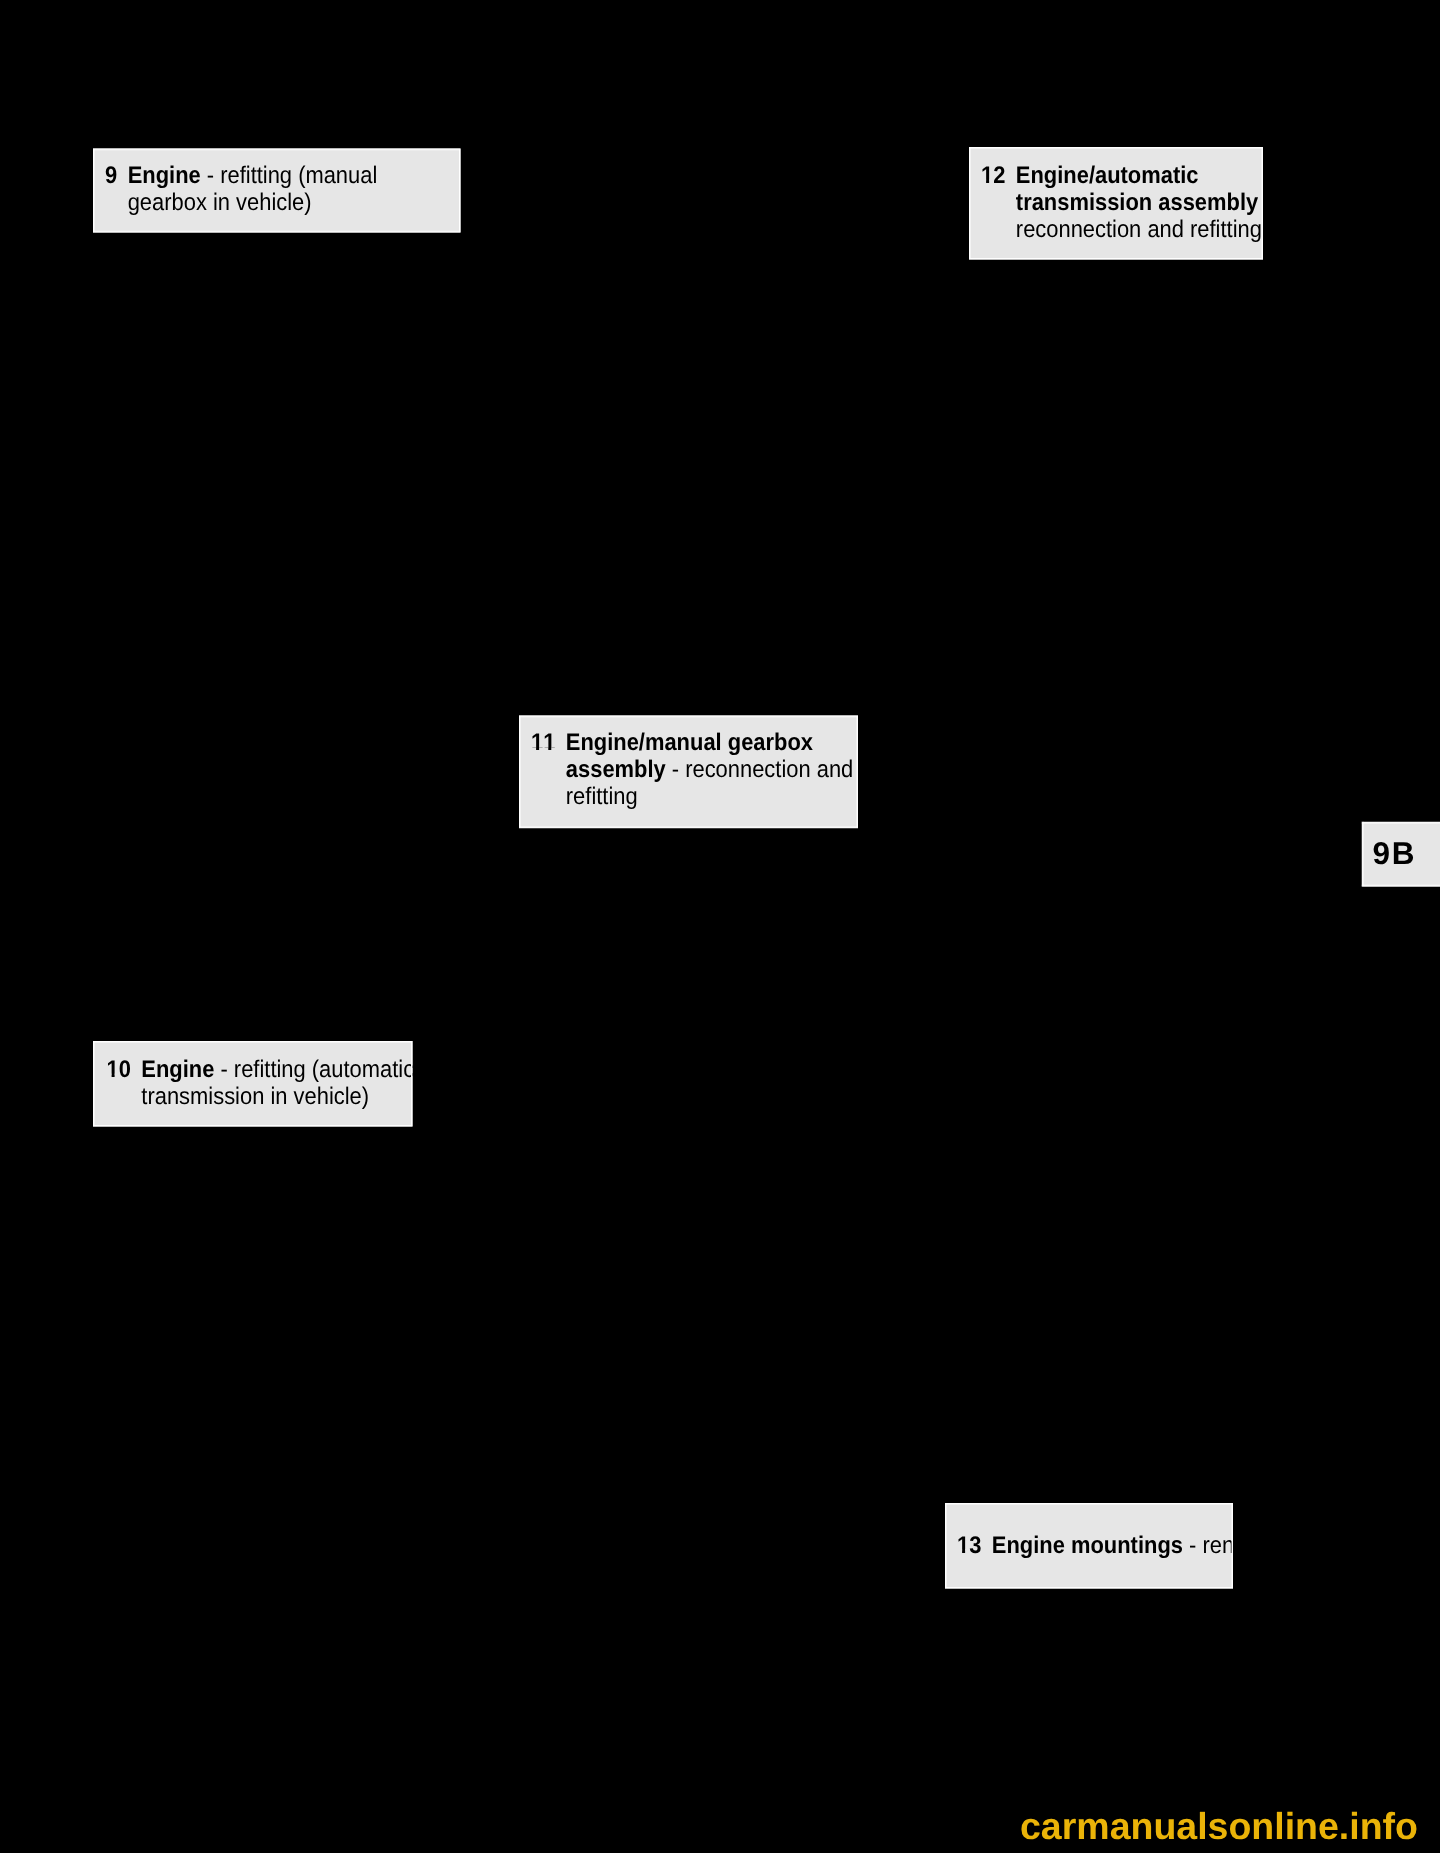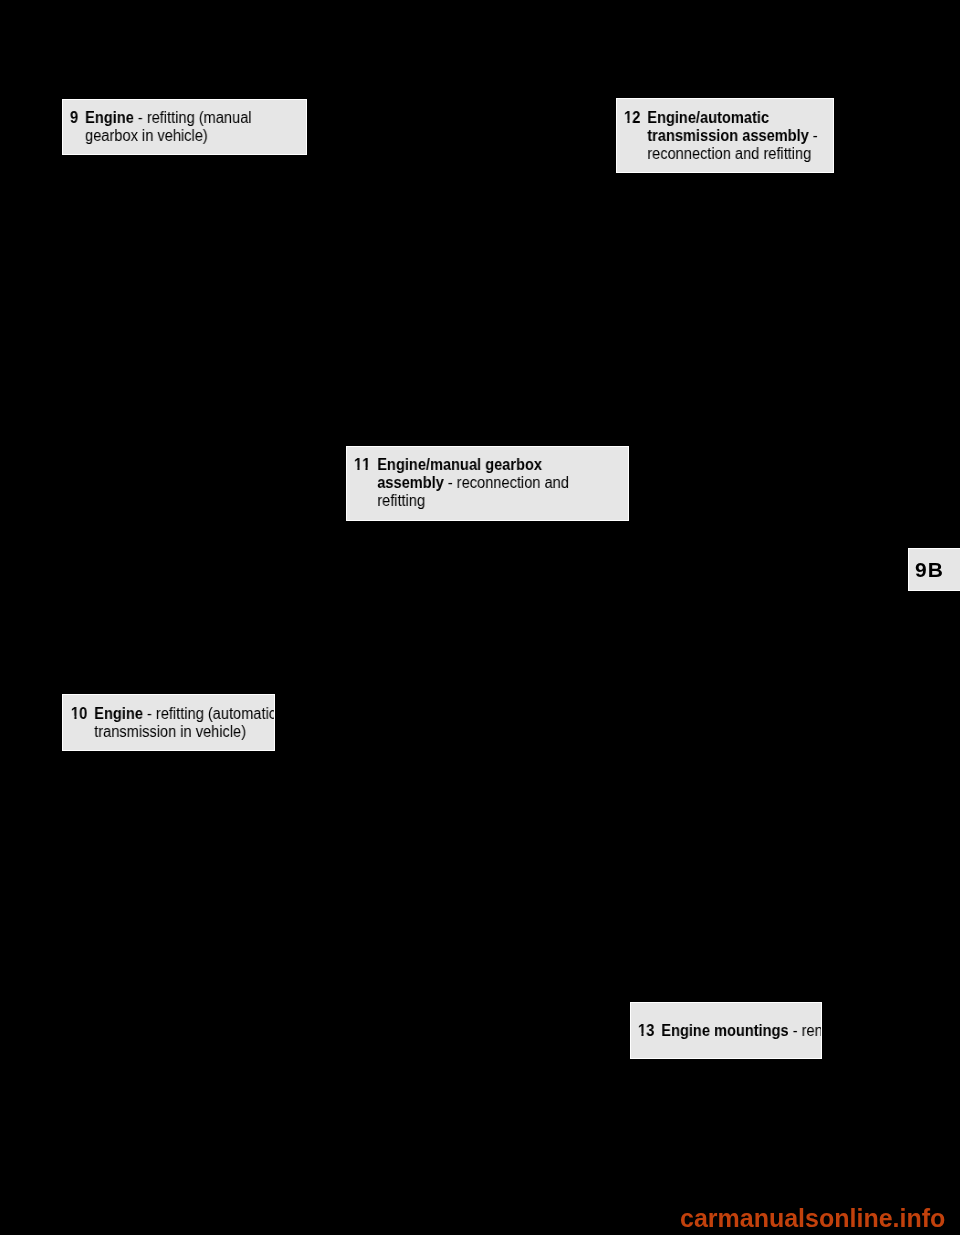--- a/index.html
+++ b/index.html
@@ -98,21 +98,21 @@
     font-size: 21px;
     line-height: 21px;
     letter-spacing: 1.1px;
     padding-left: 7px;
     will-change: transform;
   }
 
   
   .watermark {
     position: absolute;
-    color: #c2410c;
+    color: #eab308;
     font-weight: bold;
     font-size: 25px;
     line-height: 25px;
     white-space: nowrap;
     will-change: transform;
   }
 </style>
 </head>
 <body>
 
@@ -127,29 +127,29 @@
   </div>
 
   <div class="sec-box" style="left:62.0px;top:694.0px;width:213px;height:57.0px">
     <div class="sec-inner" style="width:268.346px;padding-top:10.8px;padding-left:9.858px">
       <span class="sec-num"><span class="flat-one">1</span>0</span>
       <span class="sec-gap"></span>
       <span class="sec-title"><b>Engine</b><span> - refitting (automatic transmission in vehicle)</span></span>
     </div>
   </div>
 
-  <div class="sec-box" style="left:346.0px;top:446px;width:283px;height:75.0px">
+  <div class="sec-box" style="left:346.0px;top:477px;width:226px;height:75.0px">
     <div class="sec-inner" style="width:267.251px;padding-top:10.4px">
       <span class="sec-num"><span class="flat-one">1</span><span class="flat-one">1</span></span>
       <span class="sec-gap"></span>
       <span class="sec-title"><b>Engine/manual gearbox assembly</b><span> - reconnection and refitting</span></span>
     </div>
   </div>
 
-  <div class="sec-box" style="left:616px;top:98.0px;width:218px;height:75.0px">
+  <div class="sec-box" style="left:646px;top:98.0px;width:196px;height:75.0px">
     <div class="sec-inner" style="width:267.251px;padding-top:10.7px">
       <span class="sec-num"><span class="flat-one">1</span>2</span>
       <span class="sec-gap"></span>
       <span class="sec-title"><b>Engine/automatic transmission assembly</b><span> - reconnection and refitting</span></span>
     </div>
   </div>
 
   <div class="sec-box" style="left:630.0px;top:1002.0px;width:192px;height:57.0px">
     <div class="sec-inner" style="width:267.251px;padding-top:19.8px">
       <span class="sec-num"><span class="flat-one">1</span>3</span>

